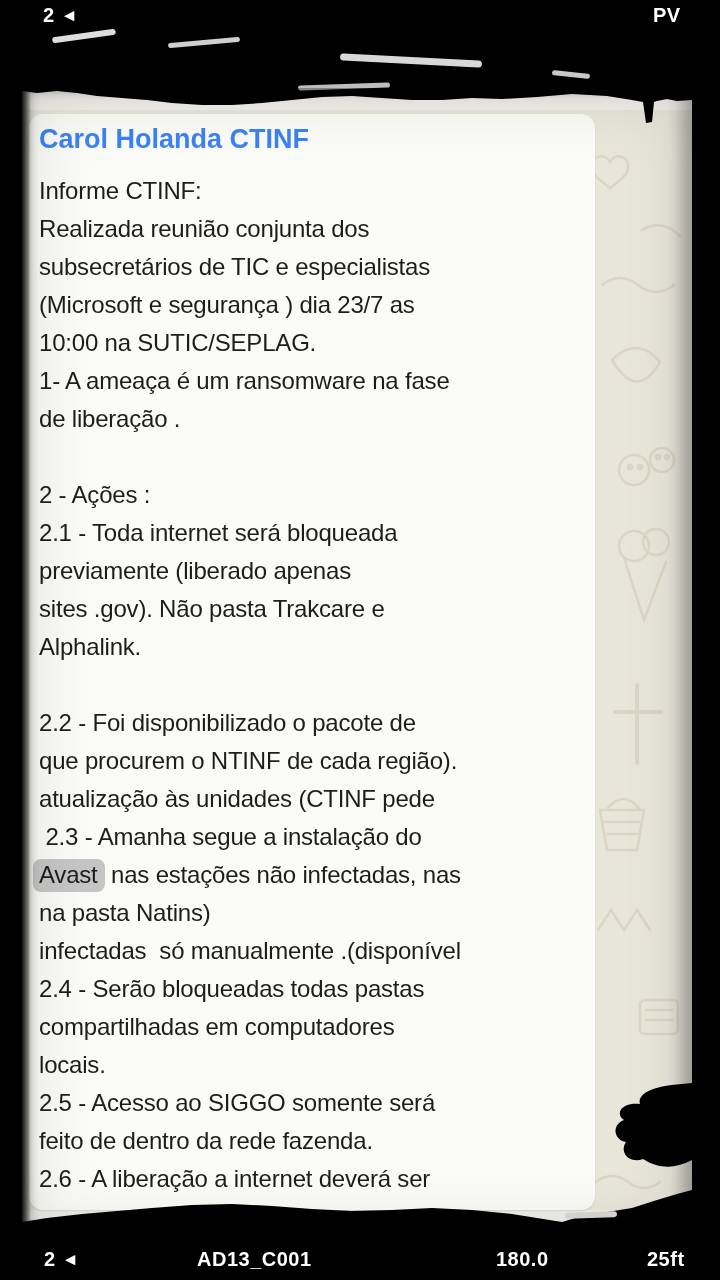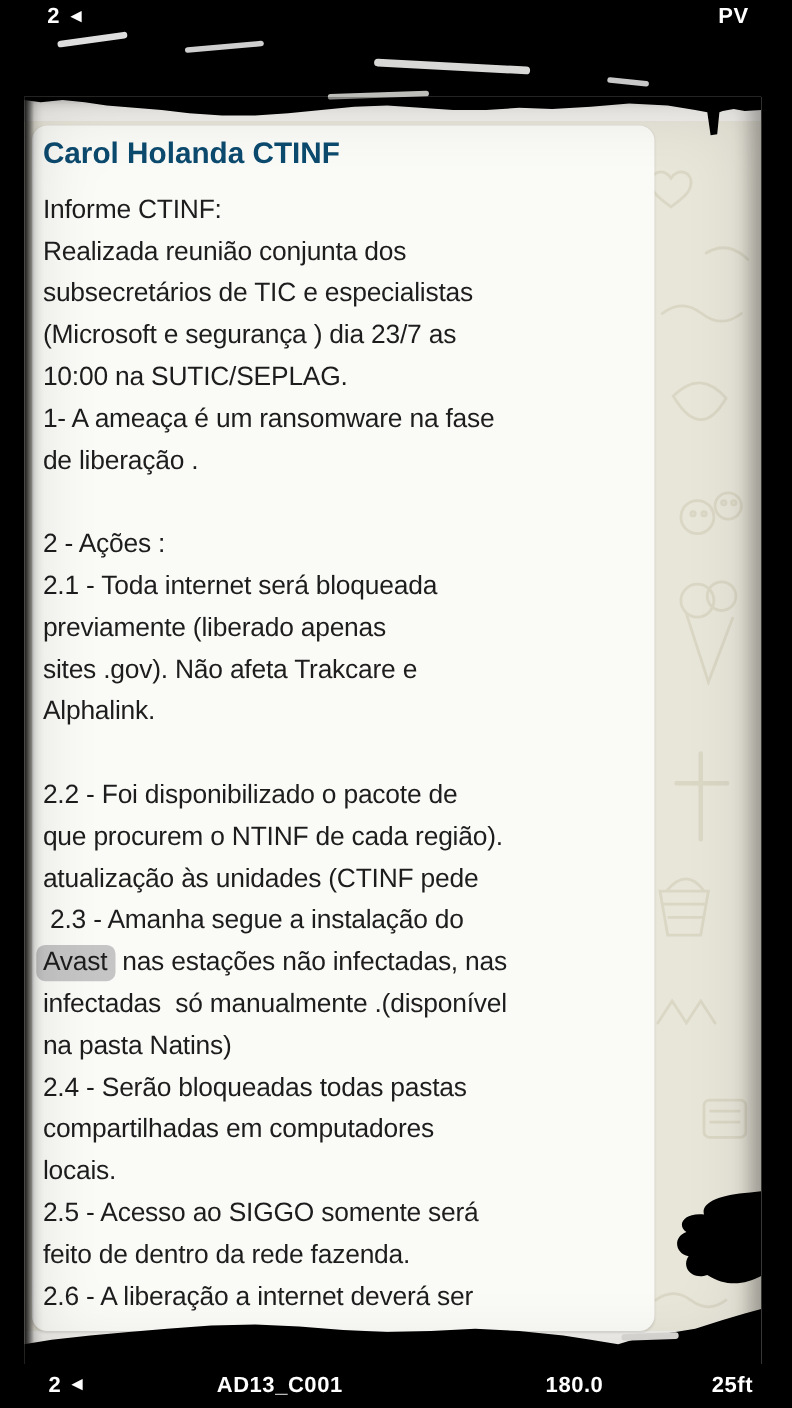--- a/index.html
+++ b/index.html
@@ -44,21 +44,21 @@
     background:#efeeea;
   }
   
   .bubble{
     position:absolute;left:7px;top:26px;width:566px;height:1096px;
     background:#fafaf7;border-radius:14px;z-index:5;overflow:hidden;
     box-shadow:0 1px 2px rgba(0,0,0,.10);
   }
   .sender{
     margin:10px 0 0 10px;font-size:27px;line-height:30px;font-weight:700;
-    color:#0c4a6e;
+    color:#3b82f6;
   }
   .msg{margin-top:18px;padding:0 6px 0 10px;}
   .msg-line{
     height:38px;font-size:24px;line-height:38px;color:#1d1d1d;
     white-space:pre;letter-spacing:-0.2px;
   }
   .hl{
     background:#c5c5c5;border-radius:8px;padding:2px 7px 4px 6px;margin-left:-6px;
   }
   
@@ -127,30 +127,30 @@
       <div class="msg-line">Realizada reunião conjunta dos</div>
       <div class="msg-line">subsecretários de TIC e especialistas</div>
       <div class="msg-line">(Microsoft e segurança ) dia 23/7 as</div>
       <div class="msg-line">10:00 na SUTIC/SEPLAG.</div>
       <div class="msg-line">1- A ameaça é um ransomware na fase</div>
       <div class="msg-line">de liberação .</div>
       <div class="msg-line"></div>
       <div class="msg-line">2 - Ações :</div>
       <div class="msg-line">2.1 - Toda internet será bloqueada</div>
       <div class="msg-line">previamente (liberado apenas</div>
-      <div class="msg-line">sites .gov). Não afeta Trakcare e</div>
+      <div class="msg-line">sites .gov). Não pasta Trakcare e</div>
       <div class="msg-line">Alphalink.</div>
       <div class="msg-line"></div>
       <div class="msg-line">2.2 - Foi disponibilizado o pacote de</div>
       <div class="msg-line">que procurem o NTINF de cada região).</div>
       <div class="msg-line">atualização às unidades (CTINF pede</div>
       <div class="msg-line"> 2.3 - Amanha segue a instalação do</div>
       <div class="msg-line"><span class="hl">Avast</span><span> nas estações não infectadas, nas</span></div>
+      <div class="msg-line">na pasta Natins)</div>
       <div class="msg-line">infectadas  só manualmente .(disponível</div>
-      <div class="msg-line">na pasta Natins)</div>
       <div class="msg-line">2.4 - Serão bloqueadas todas pastas</div>
       <div class="msg-line">compartilhadas em computadores</div>
       <div class="msg-line">locais.</div>
       <div class="msg-line">2.5 - Acesso ao SIGGO somente será</div>
       <div class="msg-line">feito de dentro da rede fazenda.</div>
       <div class="msg-line">2.6 - A liberação a internet deverá ser</div>
     </div>
   </div>
 
   <div class="bottom-strip"></div>

